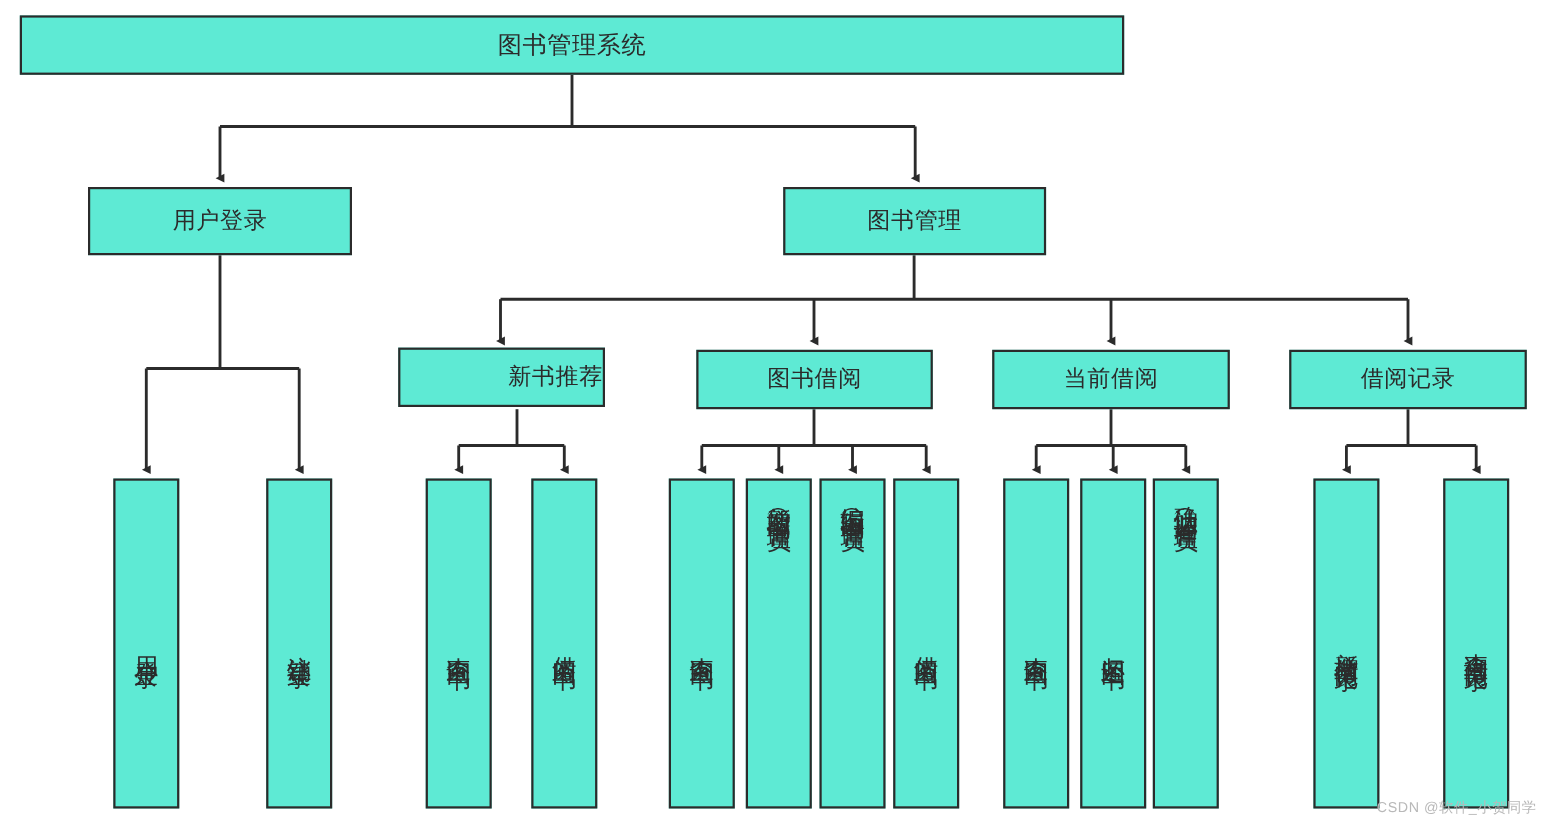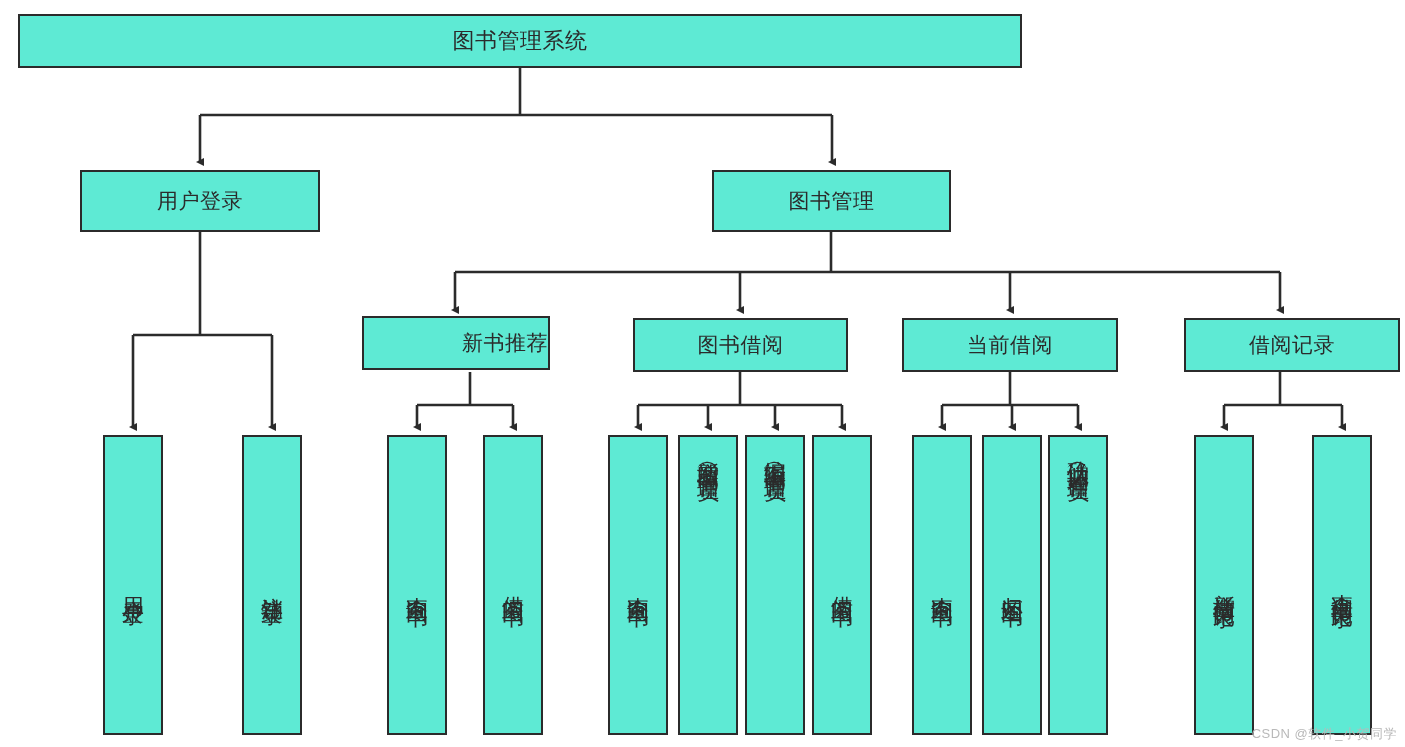--- a/index.html
+++ b/index.html
@@ -128,21 +128,21 @@
 
   <div class="node horiz" style="left:362px;top:316px;width:188px;height:54px;justify-content:flex-end;">
     <span class="lbl">新书推荐</span>
   </div>
   <div class="node horiz" style="left:633px;top:318px;width:215px;height:54px;">
     <span class="lbl">图书借阅</span>
   </div>
   <div class="node horiz" style="left:902px;top:318px;width:216px;height:54px;">
     <span class="lbl">当前借阅</span>
   </div>
-  <div class="node horiz" style="left:1172px;top:318px;width:216px;height:54px;margin-left:12px;">
+  <div class="node horiz" style="left:1172px;top:318px;width:216px;height:54px;">
     <span class="lbl">借阅记录</span>
   </div>
 
   <div class="node vert mid" style="left:103px;top:435px;width:60px;height:300px;">
     <span class="lbl">用户登录</span>
   </div>
   <div class="node vert mid" style="left:242px;top:435px;width:60px;height:300px;">
     <span class="lbl">注销登录</span>
   </div>
 

